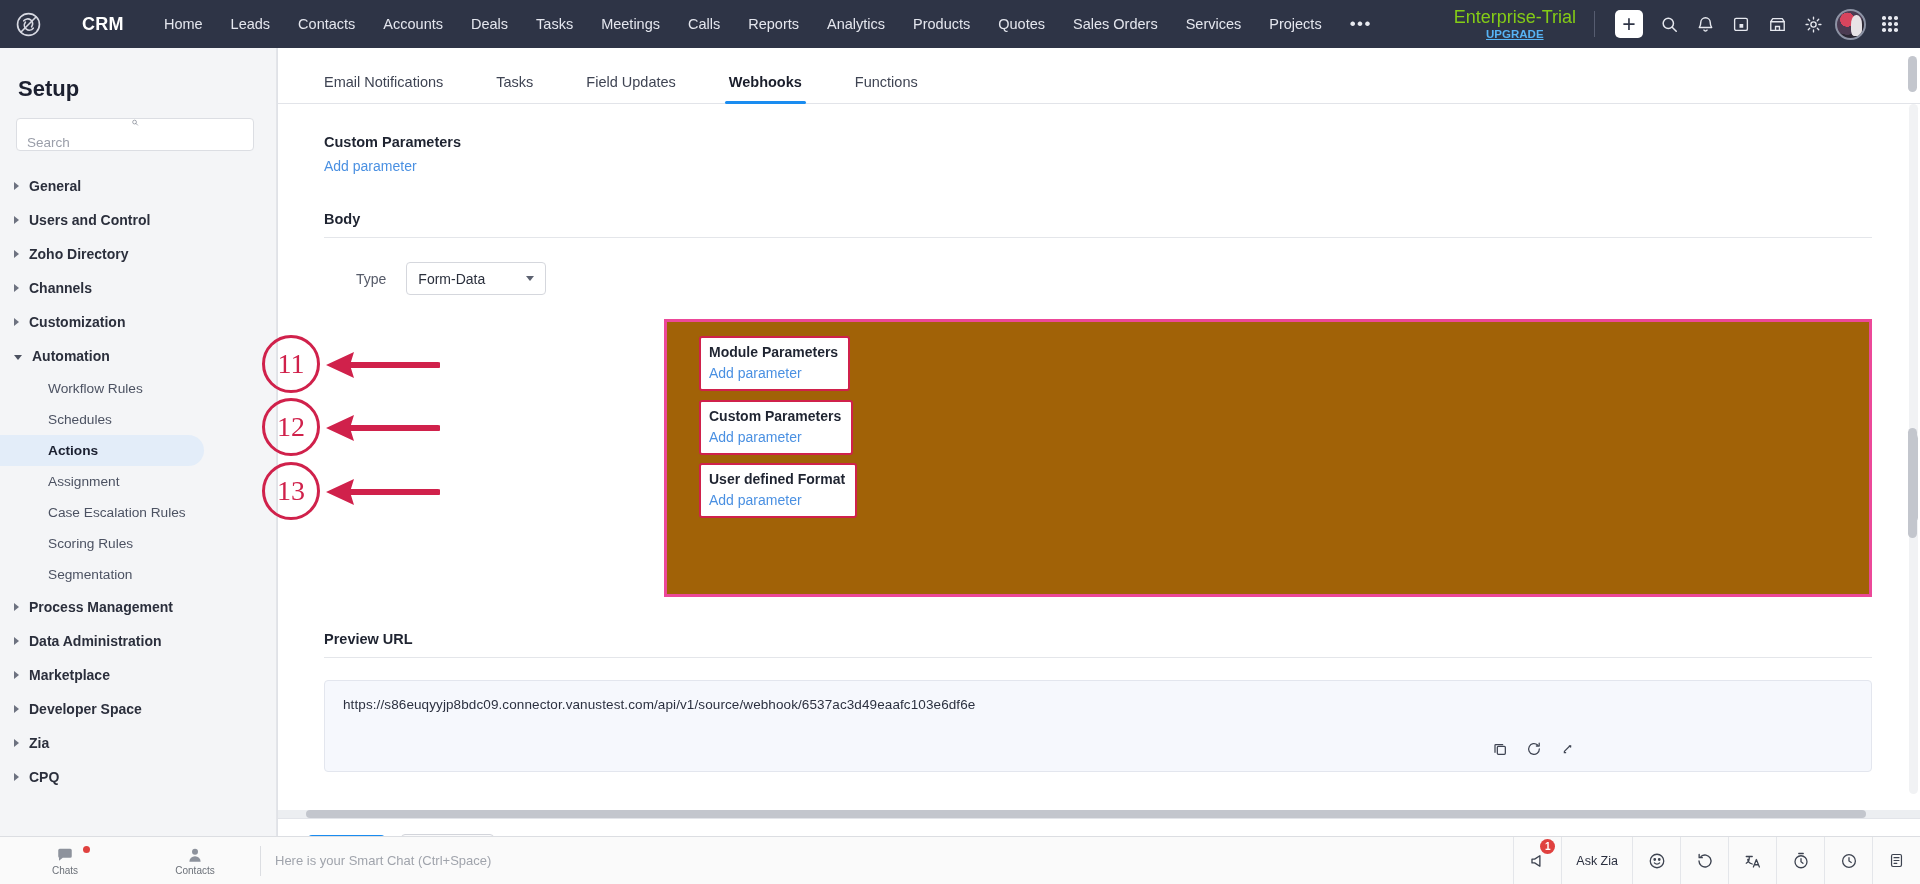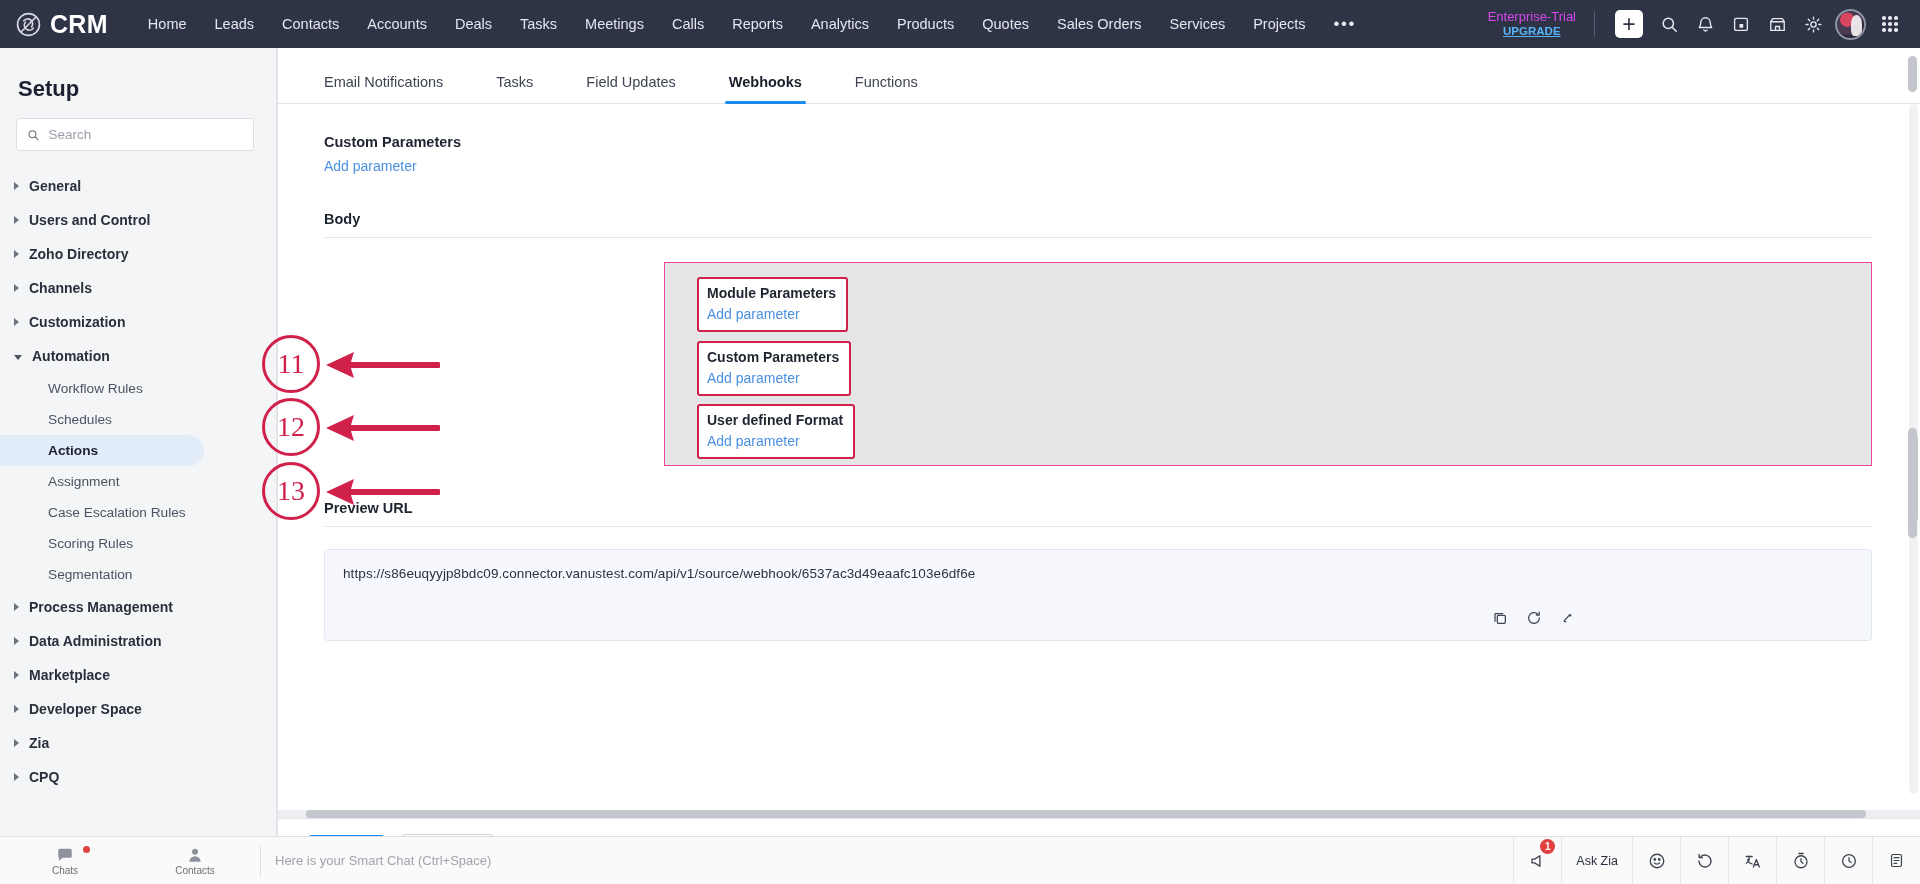--- a/index.html
+++ b/index.html
@@ -15,30 +15,30 @@
   #topnav {
     height: 48px; width: 100%;
     background: #2e3446;
     display: flex; align-items: center;
     padding: 0 12px 0 16px;
     color: #e8eaf0;
     position: relative;
   }
   .brand { display: flex; align-items: center; gap: 9px; margin-right: 26px; }
   .brand-logo { width: 25px; height: 25px; }
-  .brand-name { font-size: 25px; font-weight: 700; letter-spacing: .3px; color:#fff; }
+  .brand-name { font-size: 18px; font-weight: 700; letter-spacing: .3px; color:#fff;margin-left:32px; }
   .nav-items { display: flex; align-items: center; gap: 0px; }
   .nav-item {
     font-size: 14.5px; color: #e4e6ee; padding: 6px 14px; cursor: pointer;
     white-space: nowrap;
   }
   .nav-more { padding: 6px 14px; cursor:pointer; letter-spacing:1.5px; font-size:17px; line-height:10px; }
   .topnav-right { margin-left: auto; display: flex; align-items: center; gap: 0px; }
   .trial-box { text-align: center; line-height: 1.15; margin-right: 14px; }
-  .trial-label { font-size: 13px; color: #d946ef; display:block; white-space:nowrap; }
+  .trial-label { font-size: 18px; color: #84cc16; display:block; white-space:nowrap; }
   .trial-upgrade { font-size: 11.5px; color: #57b4f5; font-weight: 700; text-decoration: underline; display:block; cursor:pointer; }
   .vdivider { width:1px; height:26px; background:#565c70; margin: 0 12px 0 4px; }
   .icon-btn {
     width: 36px; height: 36px; display:flex; align-items:center; justify-content:center;
     cursor:pointer; border-radius:4px; color:#e6e8ef;
   }
   .plus-btn {
     width: 28px; height: 28px; background:#fff; border-radius:5px;
     display:flex; align-items:center; justify-content:center; color:#2e3446;
     font-size:23px; font-weight:300; line-height:1; cursor:pointer; margin: 0 8px;
@@ -61,20 +61,21 @@
     width: 277px; background: #f4f5f7; height: 836px;
     border-right: 1px solid #e3e5e9; position: relative;
     padding-top: 22px; flex: 0 0 277px;
   }
   .setup-title { font-size: 22px; color:#1c2030; font-weight:600; padding: 6px 0 16px 18px; }
   .search-wrap { padding: 0 22px 0 16px; }
   .search-box {
     display:flex; align-items:center; gap:9px;
     height: 33px; background:#fff; border:1px solid #dcdee3; border-radius:4px;
     padding: 0 10px;
+    flex-direction: column;
   }
   .search-box input {
     border:none; outline:none; font-size:13.5px; color:#3b3f4c; width:100%;
     font-family:"Liberation Sans", sans-serif; background:transparent;
   }
   .search-box input::placeholder { color:#9a9ea9; }
   .side-list { margin-top: 18px; }
   .side-group {
     display:flex; align-items:center; gap:10px;
     padding: 9px 0 9px 14px; font-size:14px; color:#2b2f3c; font-weight:600; cursor:pointer;
@@ -120,22 +121,22 @@
   .type-row { display:flex; align-items:center; gap:20px; padding-left: 62px; margin-top: 24px; }
   .type-label { font-size:14px; color:#555a68; }
   .select-box {
     width: 140px; height: 33px; border:1px solid #d5d7dd; border-radius:4px;
     display:flex; align-items:center; justify-content:space-between;
     padding: 0 11px; font-size:14px; color:#2a2f3c; cursor:pointer; background:#fff;
   }
   .sel-caret { width:0;height:0;border-top:5px solid #5c6170;border-left:4.5px solid transparent;border-right:4.5px solid transparent; }
 
   .param-panel {
-    margin: 24px 48px 0 370px; border:1px solid #ec4899; background:#e5e5e5;
-    height: 204px; position: relative;
+    margin: 24px 48px 0 370px; border:3px solid #ec4899; background:#a16207;
+    height: 278px; position: relative;
   }
   .param-block {
     position:absolute; border: 2.5px solid #d0214b; border-radius:3px;
     padding: 6px 10px 8px 8px; background:#fff;
   }
   .pb-title { font-size:14px; font-weight:700; color:#1f2431; white-space:nowrap; }
   .pb-link { font-size:14px; color:#4a90e2; margin-top: 5px; display:block; cursor:pointer; }
 
   
   .anno-circle {
@@ -379,20 +380,27 @@
 
       <div class="scrollarea">
         <div class="content-inner">
 
           <div class="sec-label">Custom Parameters</div>
           <a class="add-param-link">Add parameter</a>
 
           <div class="body-head">Body</div>
           <div class="hr"></div>
 
+          <div class="type-row">
+            <span class="type-label">Type</span>
+            <div class="select-box">
+              <span>Form-Data</span>
+              <span class="sel-caret"></span>
+            </div>
+          </div>
 
           
           <div class="param-panel">
 
             <div class="param-block" style="left:32px; top:14px;">
               <div class="pb-title">Module Parameters</div>
               <a class="pb-link">Add parameter</a>
             </div>
 
             <div class="param-block" style="left:32px; top:78px;">

